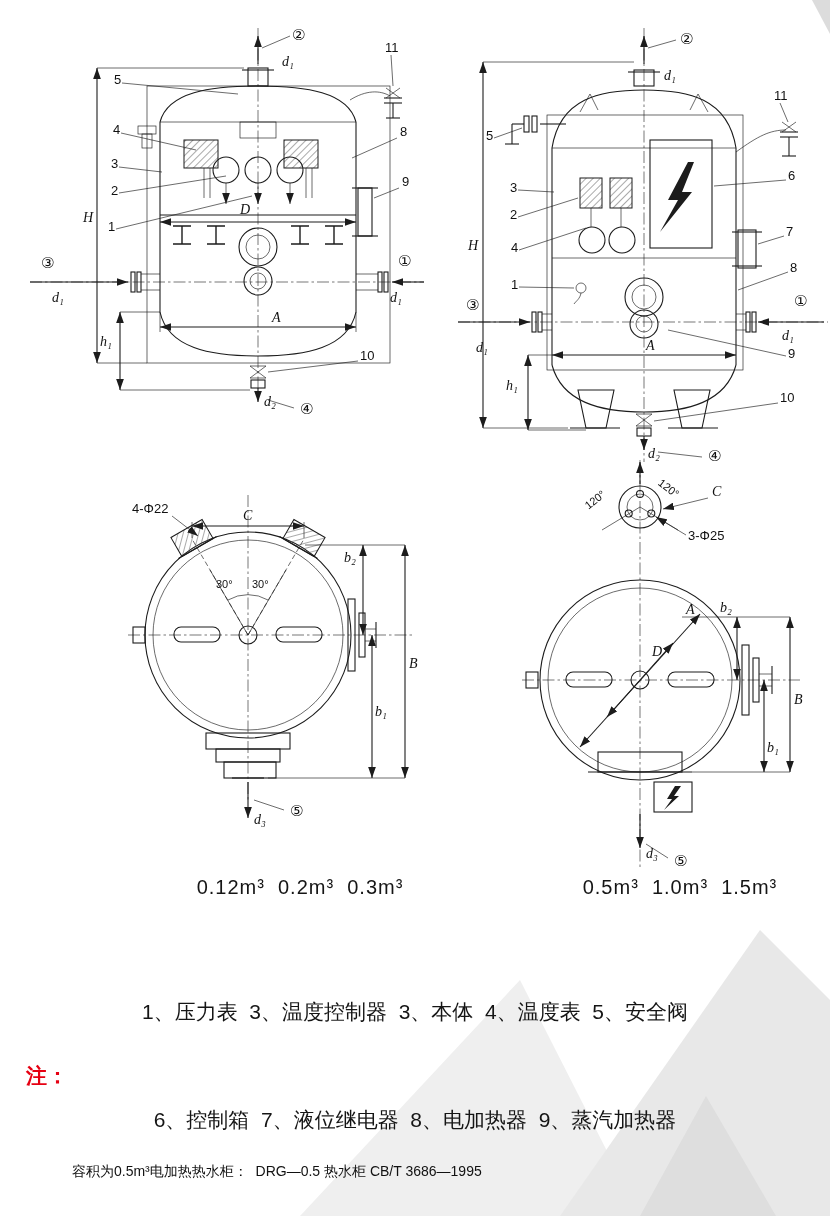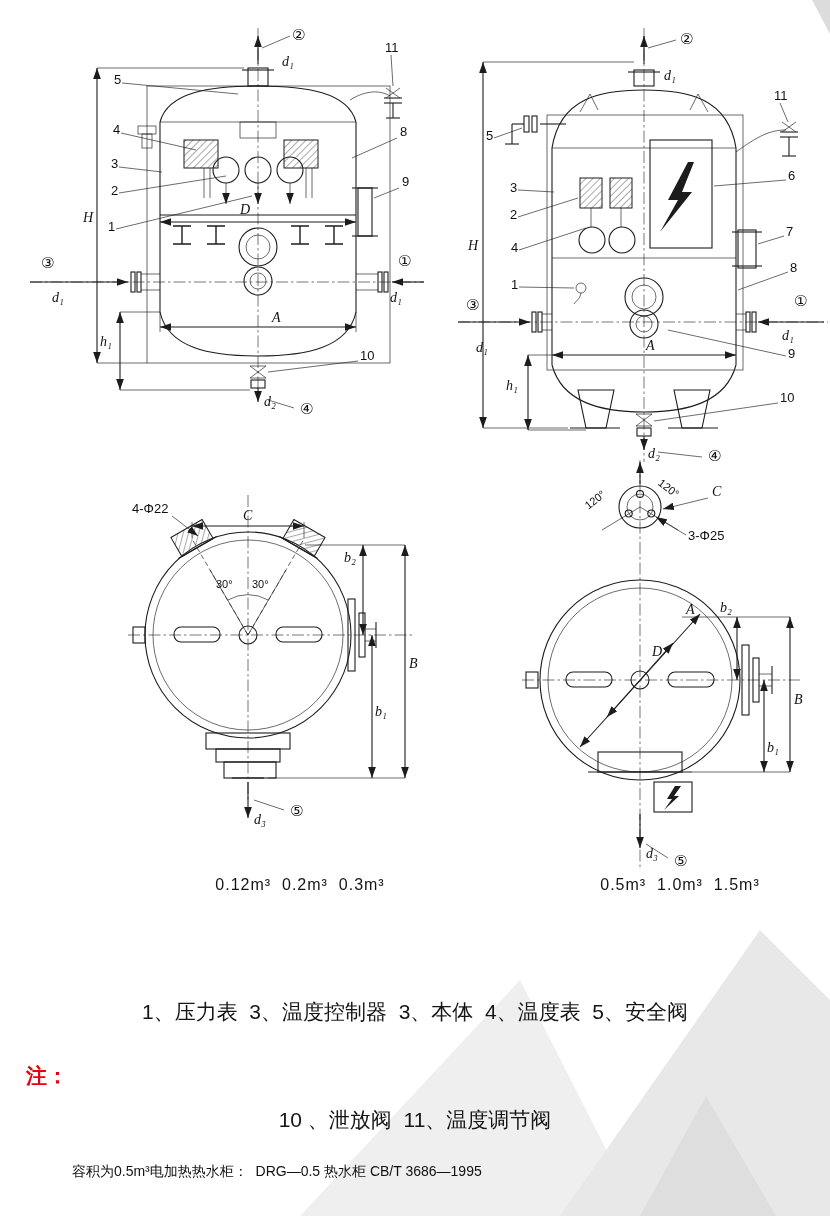--- a/index.html
+++ b/index.html
@@ -11,21 +11,21 @@
 .thin{stroke:#1c1c1c;stroke-width:.65;fill:none}
 .cl{stroke:#1c1c1c;stroke-width:.6;fill:none;stroke-dasharray:12 3 2.5 3}
 .dash{stroke:#1c1c1c;stroke-width:.65;fill:none;stroke-dasharray:5 3}
 .comp{fill:url(#hat);stroke:#1c1c1c;stroke-width:1}
 .ib{stroke:#1c1c1c;stroke-width:1.4;fill:none}
 text{fill:#111;font-family:"Liberation Sans","DejaVu Sans",sans-serif}
 .lb{font-size:13px}
 .lbs{font-size:11px}
 .dim{font-size:14px;font-style:italic;font-family:"Liberation Serif","DejaVu Serif",serif}
 .cir{font-size:15px}
-.caption{position:absolute;text-align:center;font-size:16px;letter-spacing:1px;white-space:pre-wrap}
+.caption{position:absolute;text-align:center;font-size:20px;letter-spacing:1px;white-space:pre-wrap}
 .legend{position:absolute;left:0;top:922px;width:830px;text-align:center;font-size:21px;
         line-height:36px;white-space:pre-wrap}
 .note-label{position:absolute;left:26px;top:1062px;font-size:21px;font-weight:bold;color:#e60012}
 .note-line{position:absolute;left:26px;top:1092px;font-size:20px;white-space:pre-wrap;color:#111}
 .note-line .diam{color:#e60012;margin-right:2px;font-size:18px}
 .mark-line{position:absolute;left:30px;top:1132px;font-size:19px;color:#00a0e9;white-space:pre-wrap}
 .mark-line .bullet{font-size:15px;margin-right:4px}
 .example-line{position:absolute;left:72px;top:1163px;font-size:14px;color:#111;white-space:pre-wrap}
 </style>
 </head>
@@ -488,20 +488,21 @@
     <text class="dim" x="646" y="858">d₃</text>
     <text class="cir" x="674" y="866">⑤</text>
     <line class="thin" x1="646" y1="844" x2="668" y2="858"></line>
   </svg>
 
   <div class="caption" style="left:140px;top:876px;width:320px">0.12m³  0.2m³  0.3m³</div>
   <div class="caption" style="left:520px;top:876px;width:320px">0.5m³  1.0m³  1.5m³</div>
 
   <div class="legend">
     <div>1、压力表  3、温度控制器  3、本体  4、温度表  5、安全阀</div>
+    <div>6、控制箱  7、液位继电器  8、电加热器  9、蒸汽加热器</div>
     <div>10 、泄放阀  11、温度调节阀</div>
     
   </div>
 
   <div class="note-label">注：</div>
   <div class="example-line">容积为0.5m³电加热热水柜：  DRG—0.5 热水柜 CB/T 3686—1995</div>
 
 </div>
 
 </body></html>

